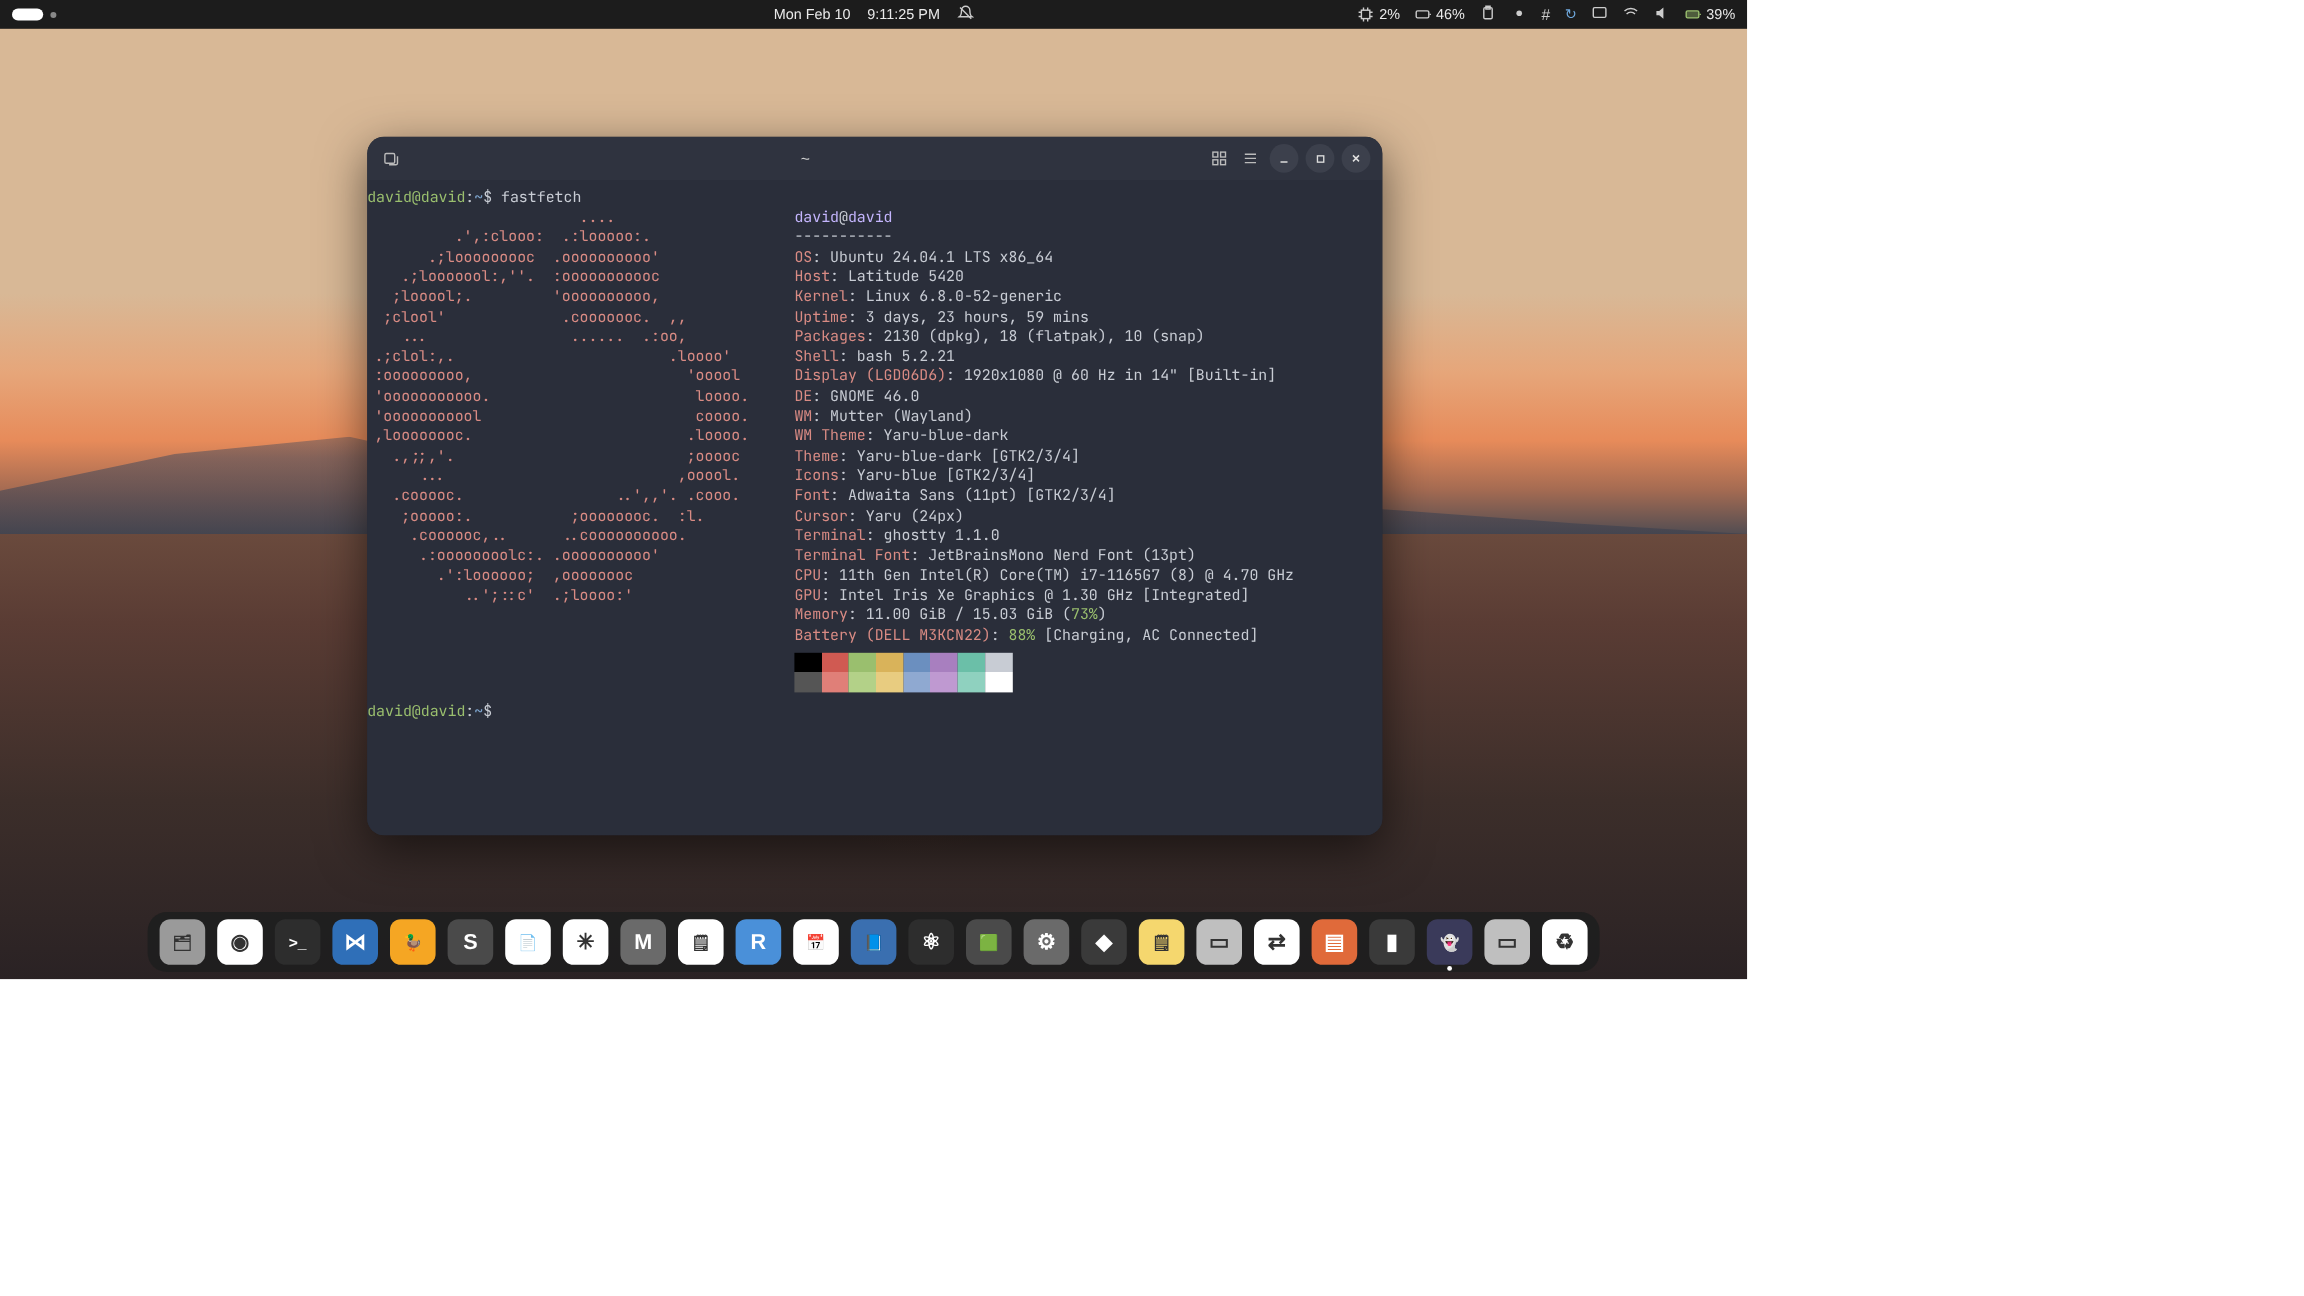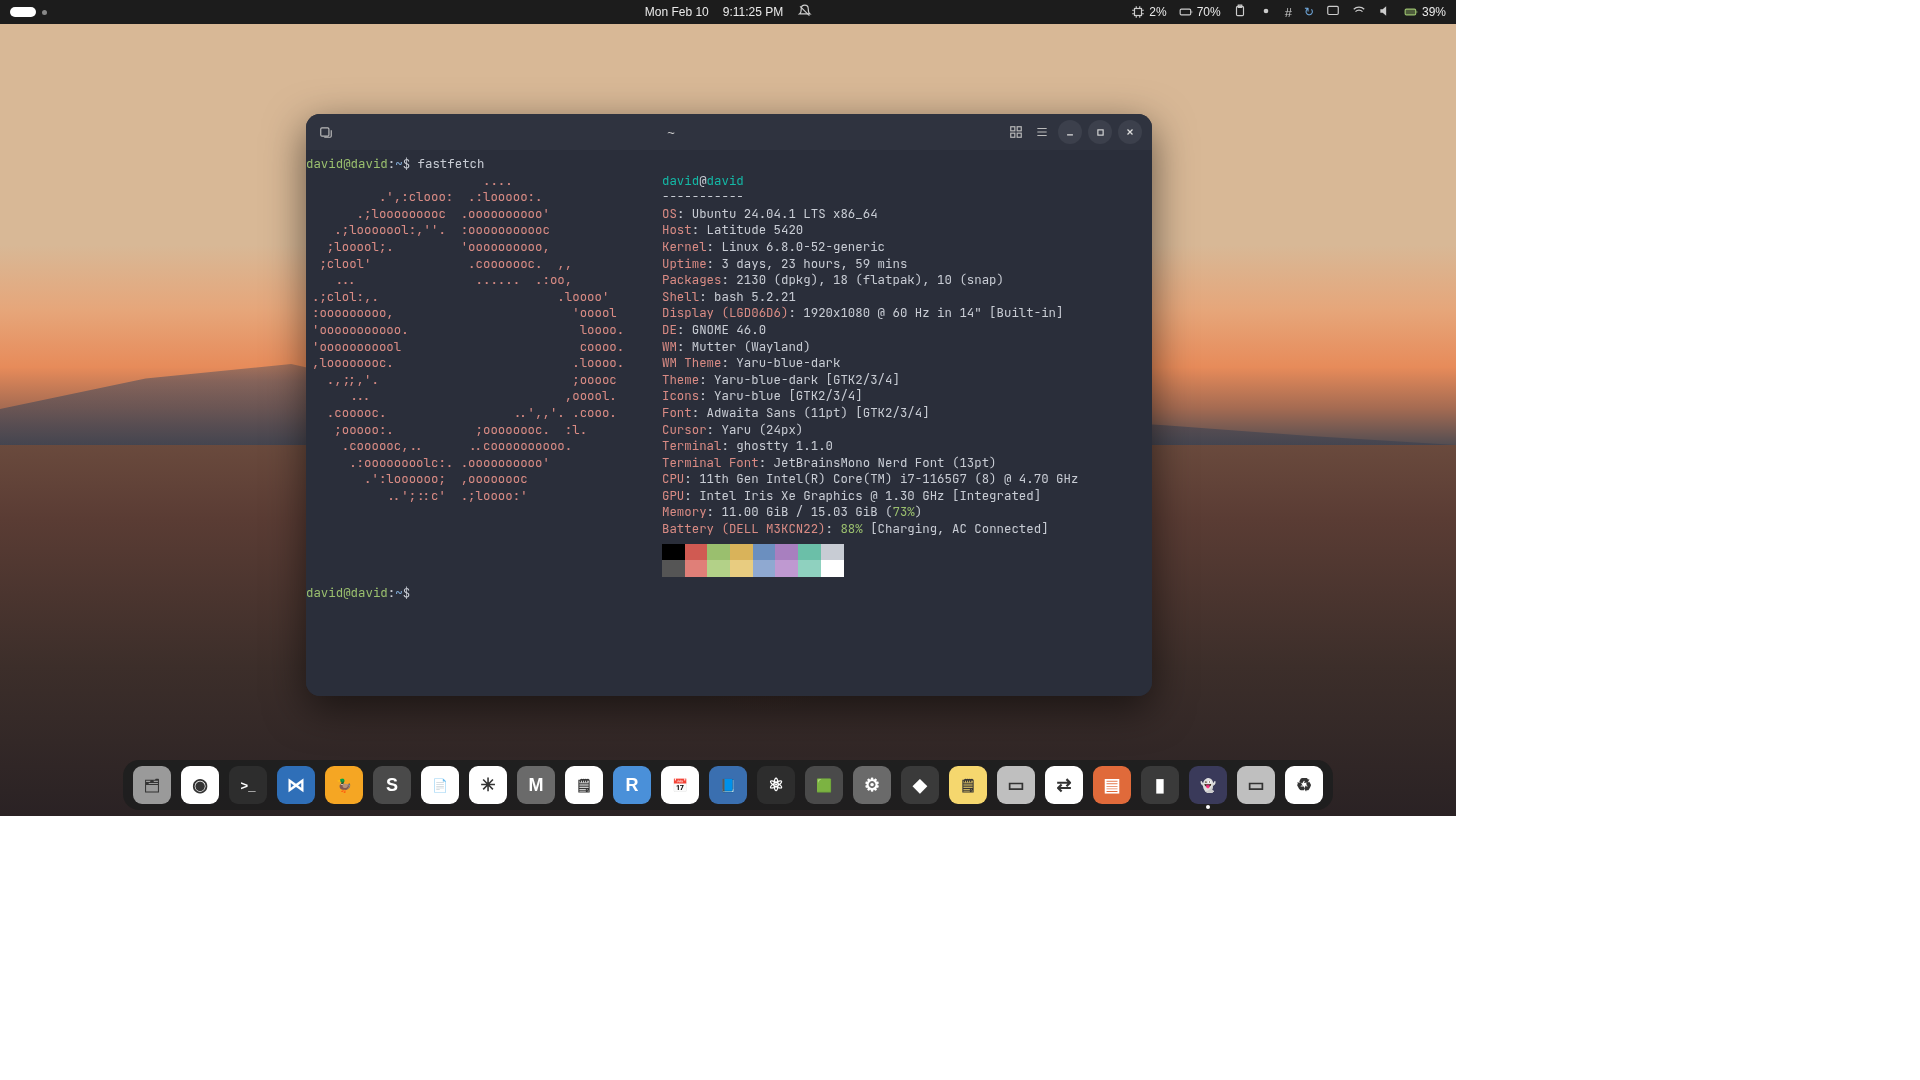--- a/index.html
+++ b/index.html
@@ -59,21 +59,21 @@
 .termbody {
   flex:1; background:#2a2e3a; padding:6px 0 0 0; color:#c8ccd4;
   font-family: "JetBrains Mono","DejaVu Sans Mono",Consolas,monospace;
   font-size:12.4px; line-height:16.6px; white-space:pre;
 }
 .termbody .row { display:flex; }
 .asciicol { width:356px; padding-left:6px; color:#d98b84; flex-shrink:0; }
 .infocol { flex:1; }
 .k { color:#d98b84; } 
 .v { color:#c8ccd4; }
-.host { color:#14b8a6; }
+.host { color:#c4b5fd; }
 .green { color:#9abf6e; }
 .prompt-user { color:#9abf6e; }
 .prompt-path { color:#7fa7d1; }
 .colorstrip { display:flex; margin-top:6px; }
 .colorstrip .c { width:22.7px; height:16.6px; }
 .colorstrip2 { display:flex; }
 .colorstrip2 .c { width:22.7px; height:16.6px; }
 
 .dock {
   position:absolute; bottom:6px; left:50%; transform:translateX(-50%);
@@ -119,21 +119,21 @@
             <rect x="6" y="6" width="12" height="12"></rect>
             <path d="M9 2v4M15 2v4M9 18v4M15 18v4M2 9h4M2 15h4M18 9h4M18 15h4"></path>
           </svg>
         <span>2%</span>
       </span>
       <span class="ic">
         <svg class="icon" viewBox="0 0 24 24" fill="none" stroke="#ccc" stroke-width="2">
             <rect x="2" y="7" width="18" height="10" rx="2"></rect>
             <path d="M22 11v2"></path>
           </svg>
-        <span>70%</span>
+        <span>46%</span>
       </span>
       <span>
         <svg class="icon" viewBox="0 0 24 24" fill="none" stroke="#ccc" stroke-width="2">
             <rect x="6" y="4" width="12" height="16" rx="2"></rect>
             <path d="M9 2h6v4H9z"></path>
           </svg>
       </span>
       <span>
         <svg class="icon" viewBox="0 0 24 24" fill="#ccc">
             <circle cx="12" cy="12" r="4"></circle>

